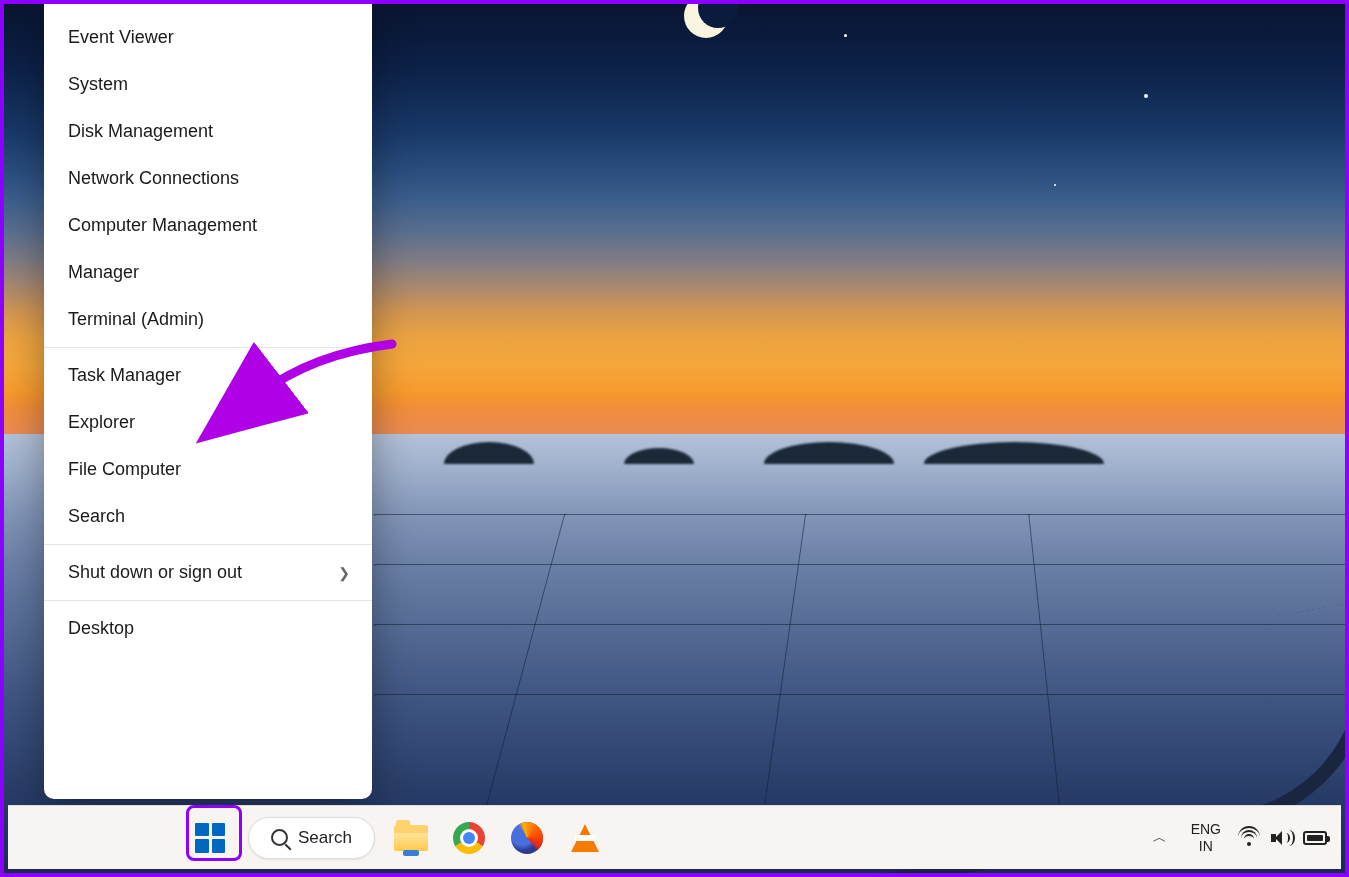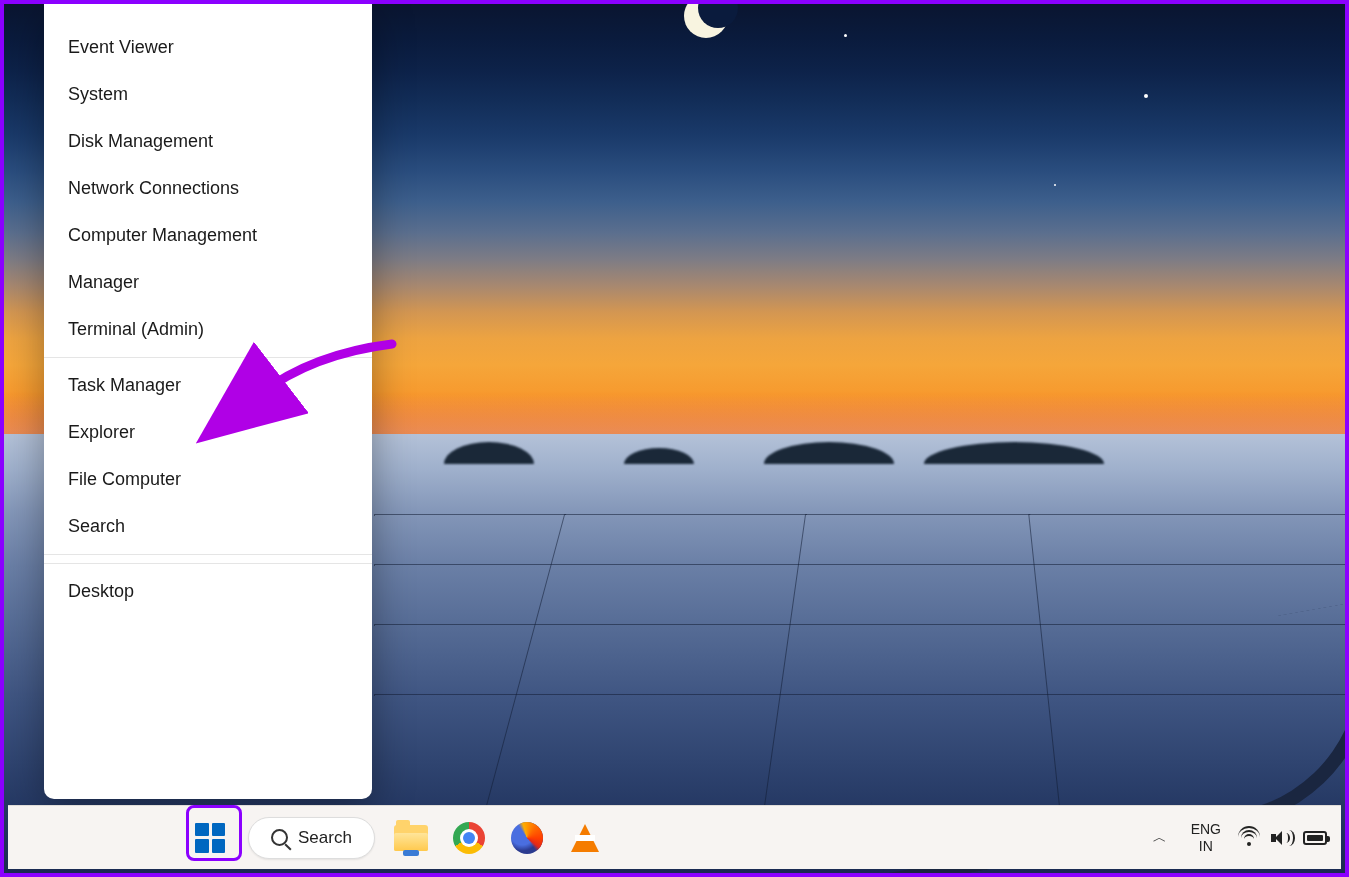--- a/index.html
+++ b/index.html
@@ -25,21 +25,21 @@
   .tree{position:absolute;bottom:20px;width:120px;height:22px;background:#1a2838;border-radius:50% 50% 0 0/100% 100% 0 0;filter:blur(1px);}
   .t1{left:440px;width:90px;} .t2{left:620px;width:70px;height:16px;} .t3{left:760px;width:130px;} .t4{left:920px;width:180px;}
   .field{position:absolute;border-top:1px solid rgba(18,30,52,0.55);border-left:1px solid rgba(18,30,52,0.55);}
   .f1{top:80px;left:370px;right:0;height:2px;} .f2{top:130px;left:370px;right:0;height:2px;}
   .f3{top:190px;left:370px;right:0;height:2px;} .f4{top:260px;left:370px;right:0;height:2px;}
   .fv1{top:80px;left:520px;width:2px;height:300px;transform:skewX(-15deg);}
   .fv2{top:80px;left:780px;width:2px;height:300px;transform:skewX(-8deg);}
   .fv3{top:80px;left:1040px;width:2px;height:300px;transform:skewX(6deg);}
   .road{position:absolute;top:210px;right:-40px;width:520px;height:200px;border-bottom:14px solid #1a2640;border-right:14px solid #1a2640;border-radius:0 0 160px 0;transform:rotate(-10deg);}
 
-  .menu{position:absolute;left:40px;top:0;width:328px;height:795px;background:#fff;border-radius:0 0 10px 10px;box-shadow:0 10px 40px rgba(0,0,0,0.35);padding:20px 0;display:flex;flex-direction:column;}
+  .menu{position:absolute;left:40px;top:0;width:328px;height:795px;background:#fff;border-radius:0 0 10px 10px;box-shadow:0 10px 40px rgba(0,0,0,0.35);padding:10px 0;display:flex;flex-direction:column;}
   .mi{padding:13px 24px;font-size:18px;color:#1a1a1a;cursor:default;position:relative;}
   .sep{height:1px;background:#e5e5e5;margin:4px 0;}
   .chev{position:absolute;right:22px;top:50%;transform:translateY(-50%);color:#666;font-size:14px;}
 
   .arrow-annot{position:absolute;left:248px;top:332px;pointer-events:none;}
   .arrow-annot svg{overflow:visible;}
 
   .taskbar{position:absolute;left:4px;right:4px;bottom:4px;height:64px;background:#f7f4f2;display:flex;align-items:center;border-top:1px solid #e0ddd9;}
   .tb-left-group{display:flex;align-items:center;gap:14px;margin-left:178px;}
   .start-btn{width:48px;height:48px;display:flex;align-items:center;justify-content:center;border-radius:6px;}
@@ -120,20 +120,24 @@
     <div class="mi">Network Connections</div>
     <div class="mi">Computer Management</div>
     <div class="mi">Manager</div>
     <div class="mi">Terminal (Admin)</div>
     <div class="sep"></div>
     <div class="mi">Task Manager</div>
     <div class="mi">Explorer</div>
     <div class="mi">File Computer</div>
     <div class="mi">Search</div>
     <div class="sep"></div>
+    <div class="mi">
+      <span>Shut down or sign out</span>
+      <span class="chev">❯</span>
+    </div>
     <div class="sep"></div>
     <div class="mi">Desktop</div>
   </div>
 
   <div class="arrow-annot">
     <svg width="160" height="90">
       <defs>
         <marker id="ah" markerWidth="14" markerHeight="14" refX="3" refY="5" orient="auto">
           <path d="M0,0 L0,10 L12,5 z" fill="#b000e6"></path>
         </marker>

